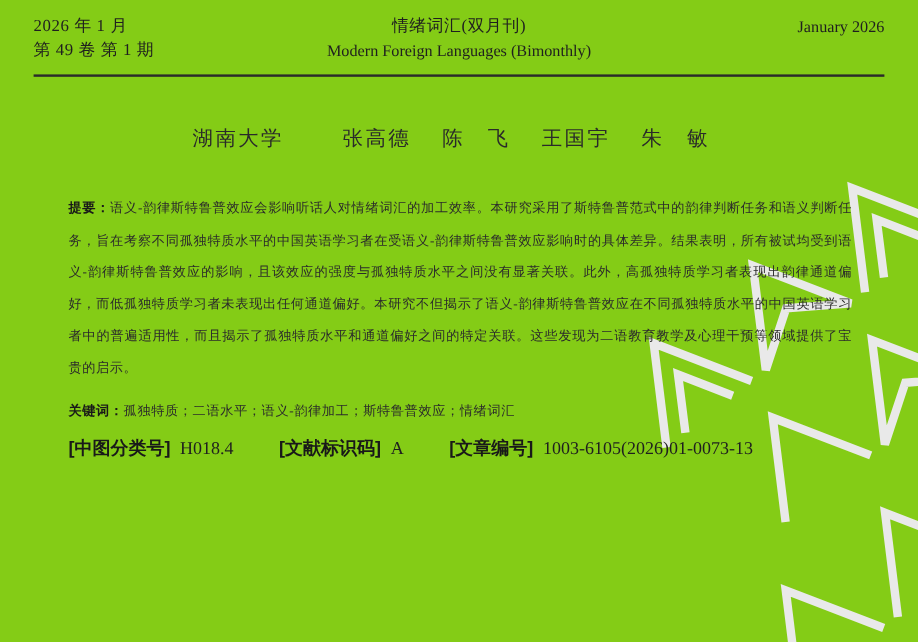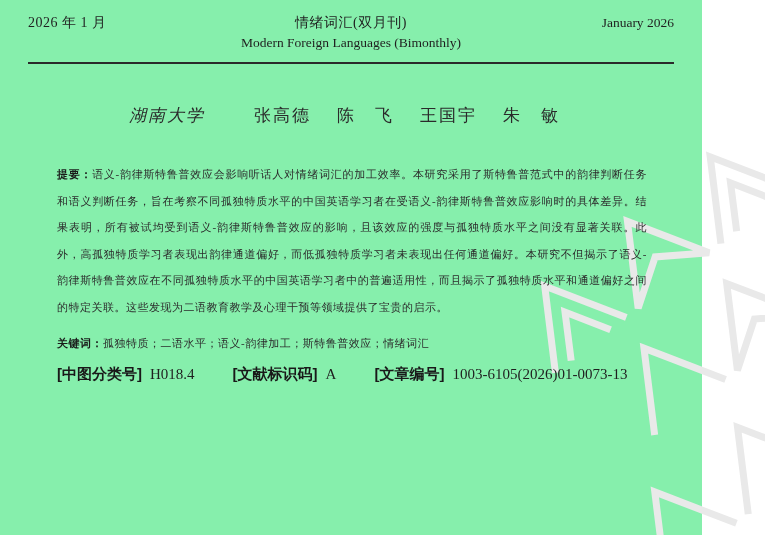--- a/index.html
+++ b/index.html
@@ -5,23 +5,23 @@
   * { margin: 0; padding: 0; box-sizing: border-box; }
   html, body { width: 765px; height: 535px; }
   body {
     background: #ffffff;
     font-family: "Liberation Serif", "DejaVu Serif", serif;
     color: #1f1f1f;
     overflow: hidden;
   }
   .page {
     position: relative;
-    width: 702px;
+    width: 765px;
     height: 535px;
-    background: #86efac;
+    background: #84cc16;
   }
   .watermark {
     position: absolute;
     top: 0; left: 0;
     width: 765px; height: 535px;
     z-index: 0;
     pointer-events: none;
   }
   .content {
     position: relative;
@@ -55,21 +55,21 @@
     white-space: nowrap;
   }
   .title sup { font-size: 14px; vertical-align: super; }
   .byline {
     margin-top: 40px;
     text-align: center;
     font-size: 17px;
     color: #2a2a2a;
     letter-spacing: 2px;
   }
-  .byline .affil { margin-right: 36px; font-style: italic; }
+  .byline .affil { margin-right: 36px; }
   .byline .author { margin: 0 13px; }
   
   .abstract-wrap {
     margin: 34px 27px 0 29px; 
     font-size: 11px;
     line-height: 26.5px;
     text-align: justify;
     color: #2b2b2b;
     letter-spacing: 0.5px;
   }
@@ -107,20 +107,21 @@
       <path d="M 480 560 l 45 -75 l 45 75"></path>
       <path d="M 585 560 l 45 -75 l 45 75"></path>
     </g>
   </svg>
 
   <div class="content">
 
     <div class="jheader">
       <div class="col left">
         <div class="cn">2026 年 1 月</div>
+        <div class="cn">第 49 卷 第 1 期</div>
       </div>
       <div class="col center">
         <div class="cn">情绪词汇(双月刊)</div>
         <div>Modern Foreign Languages (Bimonthly)</div>
       </div>
       <div class="col right">
         <div>January  2026</div>
       </div>
     </div>
 

